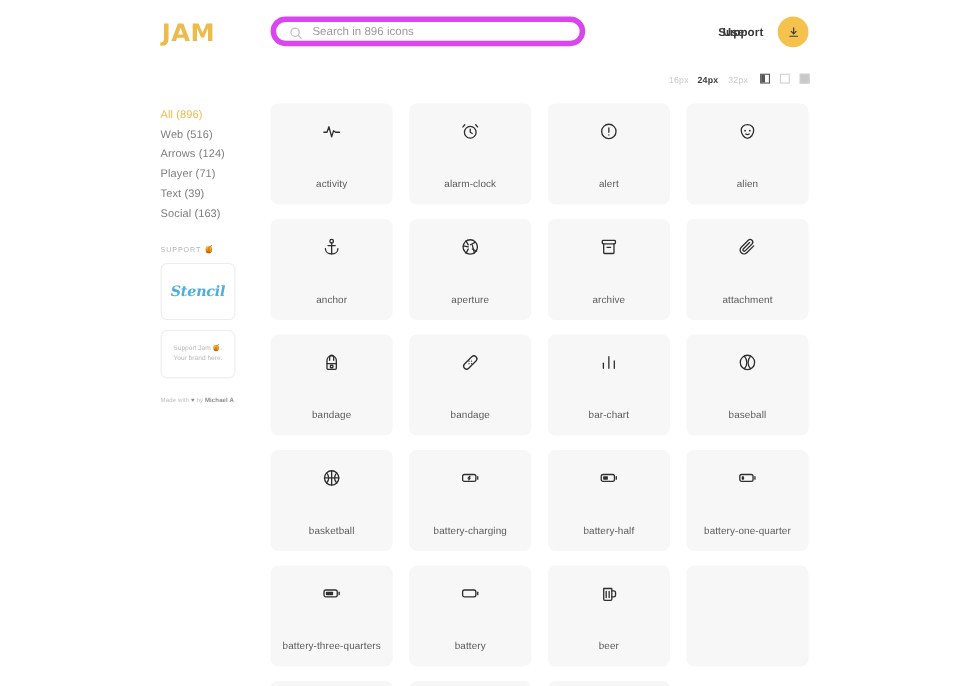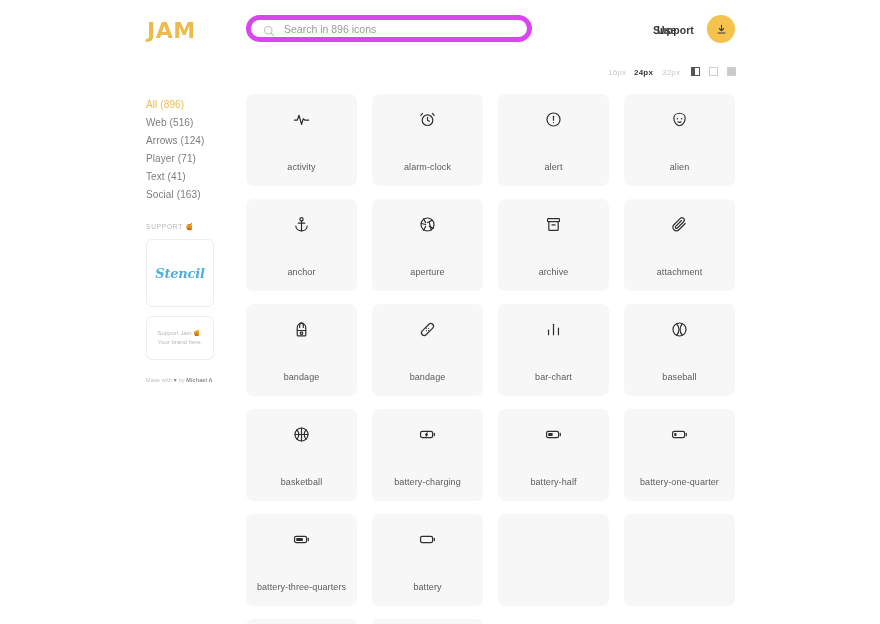--- a/index.html
+++ b/index.html
@@ -179,21 +179,21 @@
     font-size: 6.5px;
     letter-spacing: 0.8px;
     color: #b5b5b5;
     text-transform: uppercase;
   }
   .support-head .hny { font-size: 7px; }
 
   .sponsor-card {
     margin-top: 8px;
     width: 68px;
-    height: 68px;
+    height: 52px;
     border: 1px solid #ededed;
     border-radius: 6px;
     background: #ffffff;
     display: flex;
     align-items: center;
     justify-content: center;
     box-sizing: border-box;
     cursor: pointer;
   }
   .stencil-logo {
@@ -325,21 +325,21 @@
     <span class="bg-swatch bg-light"></span>
     <span class="bg-swatch bg-gray"></span>
   </div>
 
   <div class="sidebar">
 
     <a class="cat-item active" href="#">All (896)</a>
     <a class="cat-item" href="#">Web (516)</a>
     <a class="cat-item" href="#">Arrows (124)</a>
     <a class="cat-item" href="#">Player (71)</a>
-    <a class="cat-item" href="#">Text (41)</a>
+    <a class="cat-item" href="#">Text (39)</a>
     <a class="cat-item" href="#">Social (163)</a>
 
     <div class="support-head">
       <span>SUPPORT</span>
       <span class="hny">🍯</span>
     </div>
 
     <div class="sponsor-card">
       <span class="stencil-logo">Stencil</span>
     </div>
@@ -540,20 +540,31 @@
         <div class="icon-card">
           <span class="icon-glyph">
             <svg viewBox="0 0 24 24">
               <rect x="2.2" y="7.6" width="17" height="8.8" rx="2.4" fill="none" stroke="#2f2f2f" stroke-width="1.7" stroke-linecap="round" stroke-linejoin="round"></rect>
               <line x1="21.6" y1="10.4" x2="21.6" y2="13.6" fill="none" stroke="#2f2f2f" stroke-width="1.7" stroke-linecap="round" stroke-linejoin="round"></line>
             </svg>
           </span>
           <span class="icon-label">battery</span>
         </div>
         <div class="icon-card">
+          <span class="icon-glyph">
+            <svg viewBox="0 0 24 24">
+              <path d="M5.4 5.6h10.4v14a1.4 1.4 0 0 1-1.4 1.4H6.8a1.4 1.4 0 0 1-1.4-1.4z" fill="none" stroke="#2f2f2f" stroke-width="1.7" stroke-linecap="round" stroke-linejoin="round"></path>
+              <path d="M15.8 8.6h2.4a2.4 2.4 0 0 1 2.4 2.4v3a2.4 2.4 0 0 1-2.4 2.4h-2.4" fill="none" stroke="#2f2f2f" stroke-width="1.7" stroke-linecap="round" stroke-linejoin="round"></path>
+              <line x1="8.6" y1="9.4" x2="8.6" y2="17.2" fill="none" stroke="#2f2f2f" stroke-width="1.7" stroke-linecap="round" stroke-linejoin="round"></line>
+              <line x1="12.4" y1="9.4" x2="12.4" y2="17.2" fill="none" stroke="#2f2f2f" stroke-width="1.7" stroke-linecap="round" stroke-linejoin="round"></line>
+            </svg>
+          </span>
+          <span class="icon-label">beer</span>
+        </div>
+        <div class="icon-card">
           <span class="icon-label"></span>
         </div>
         <div class="icon-card">
           <span class="icon-label"></span>
         </div>
         <div class="icon-card">
           <span class="icon-label"></span>
         </div>
         <div class="icon-card">
           <span class="icon-label"></span>

